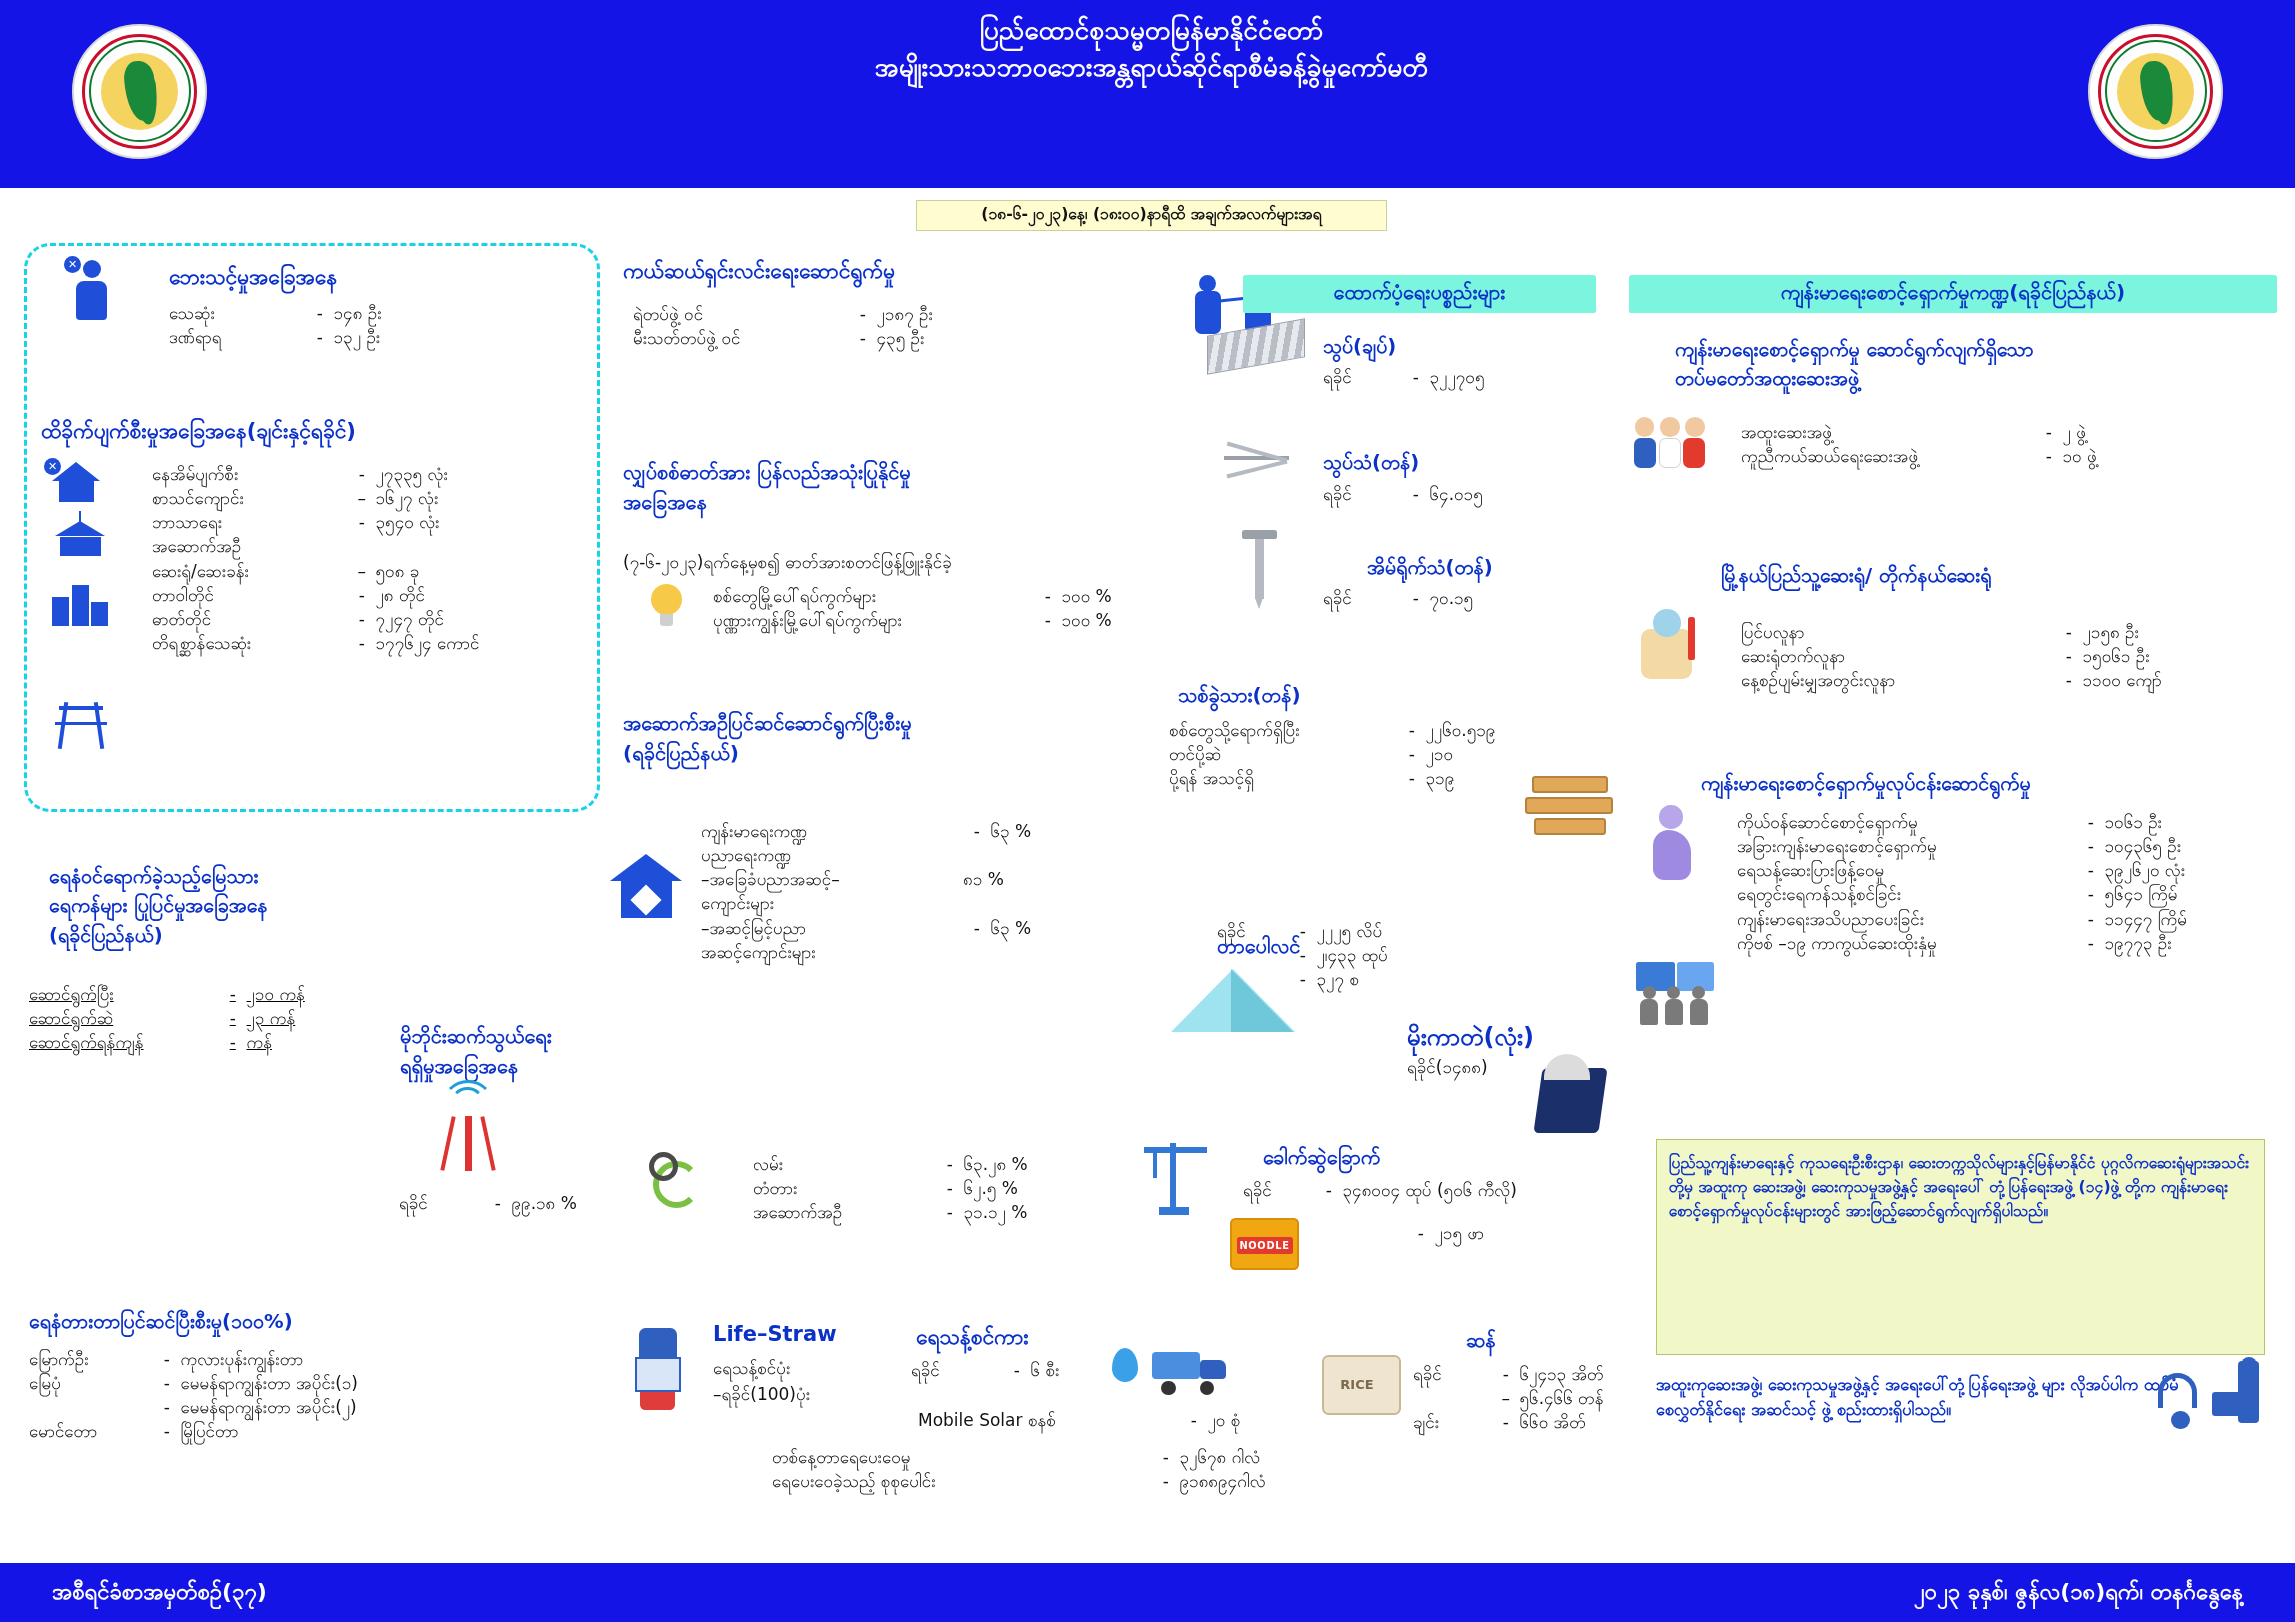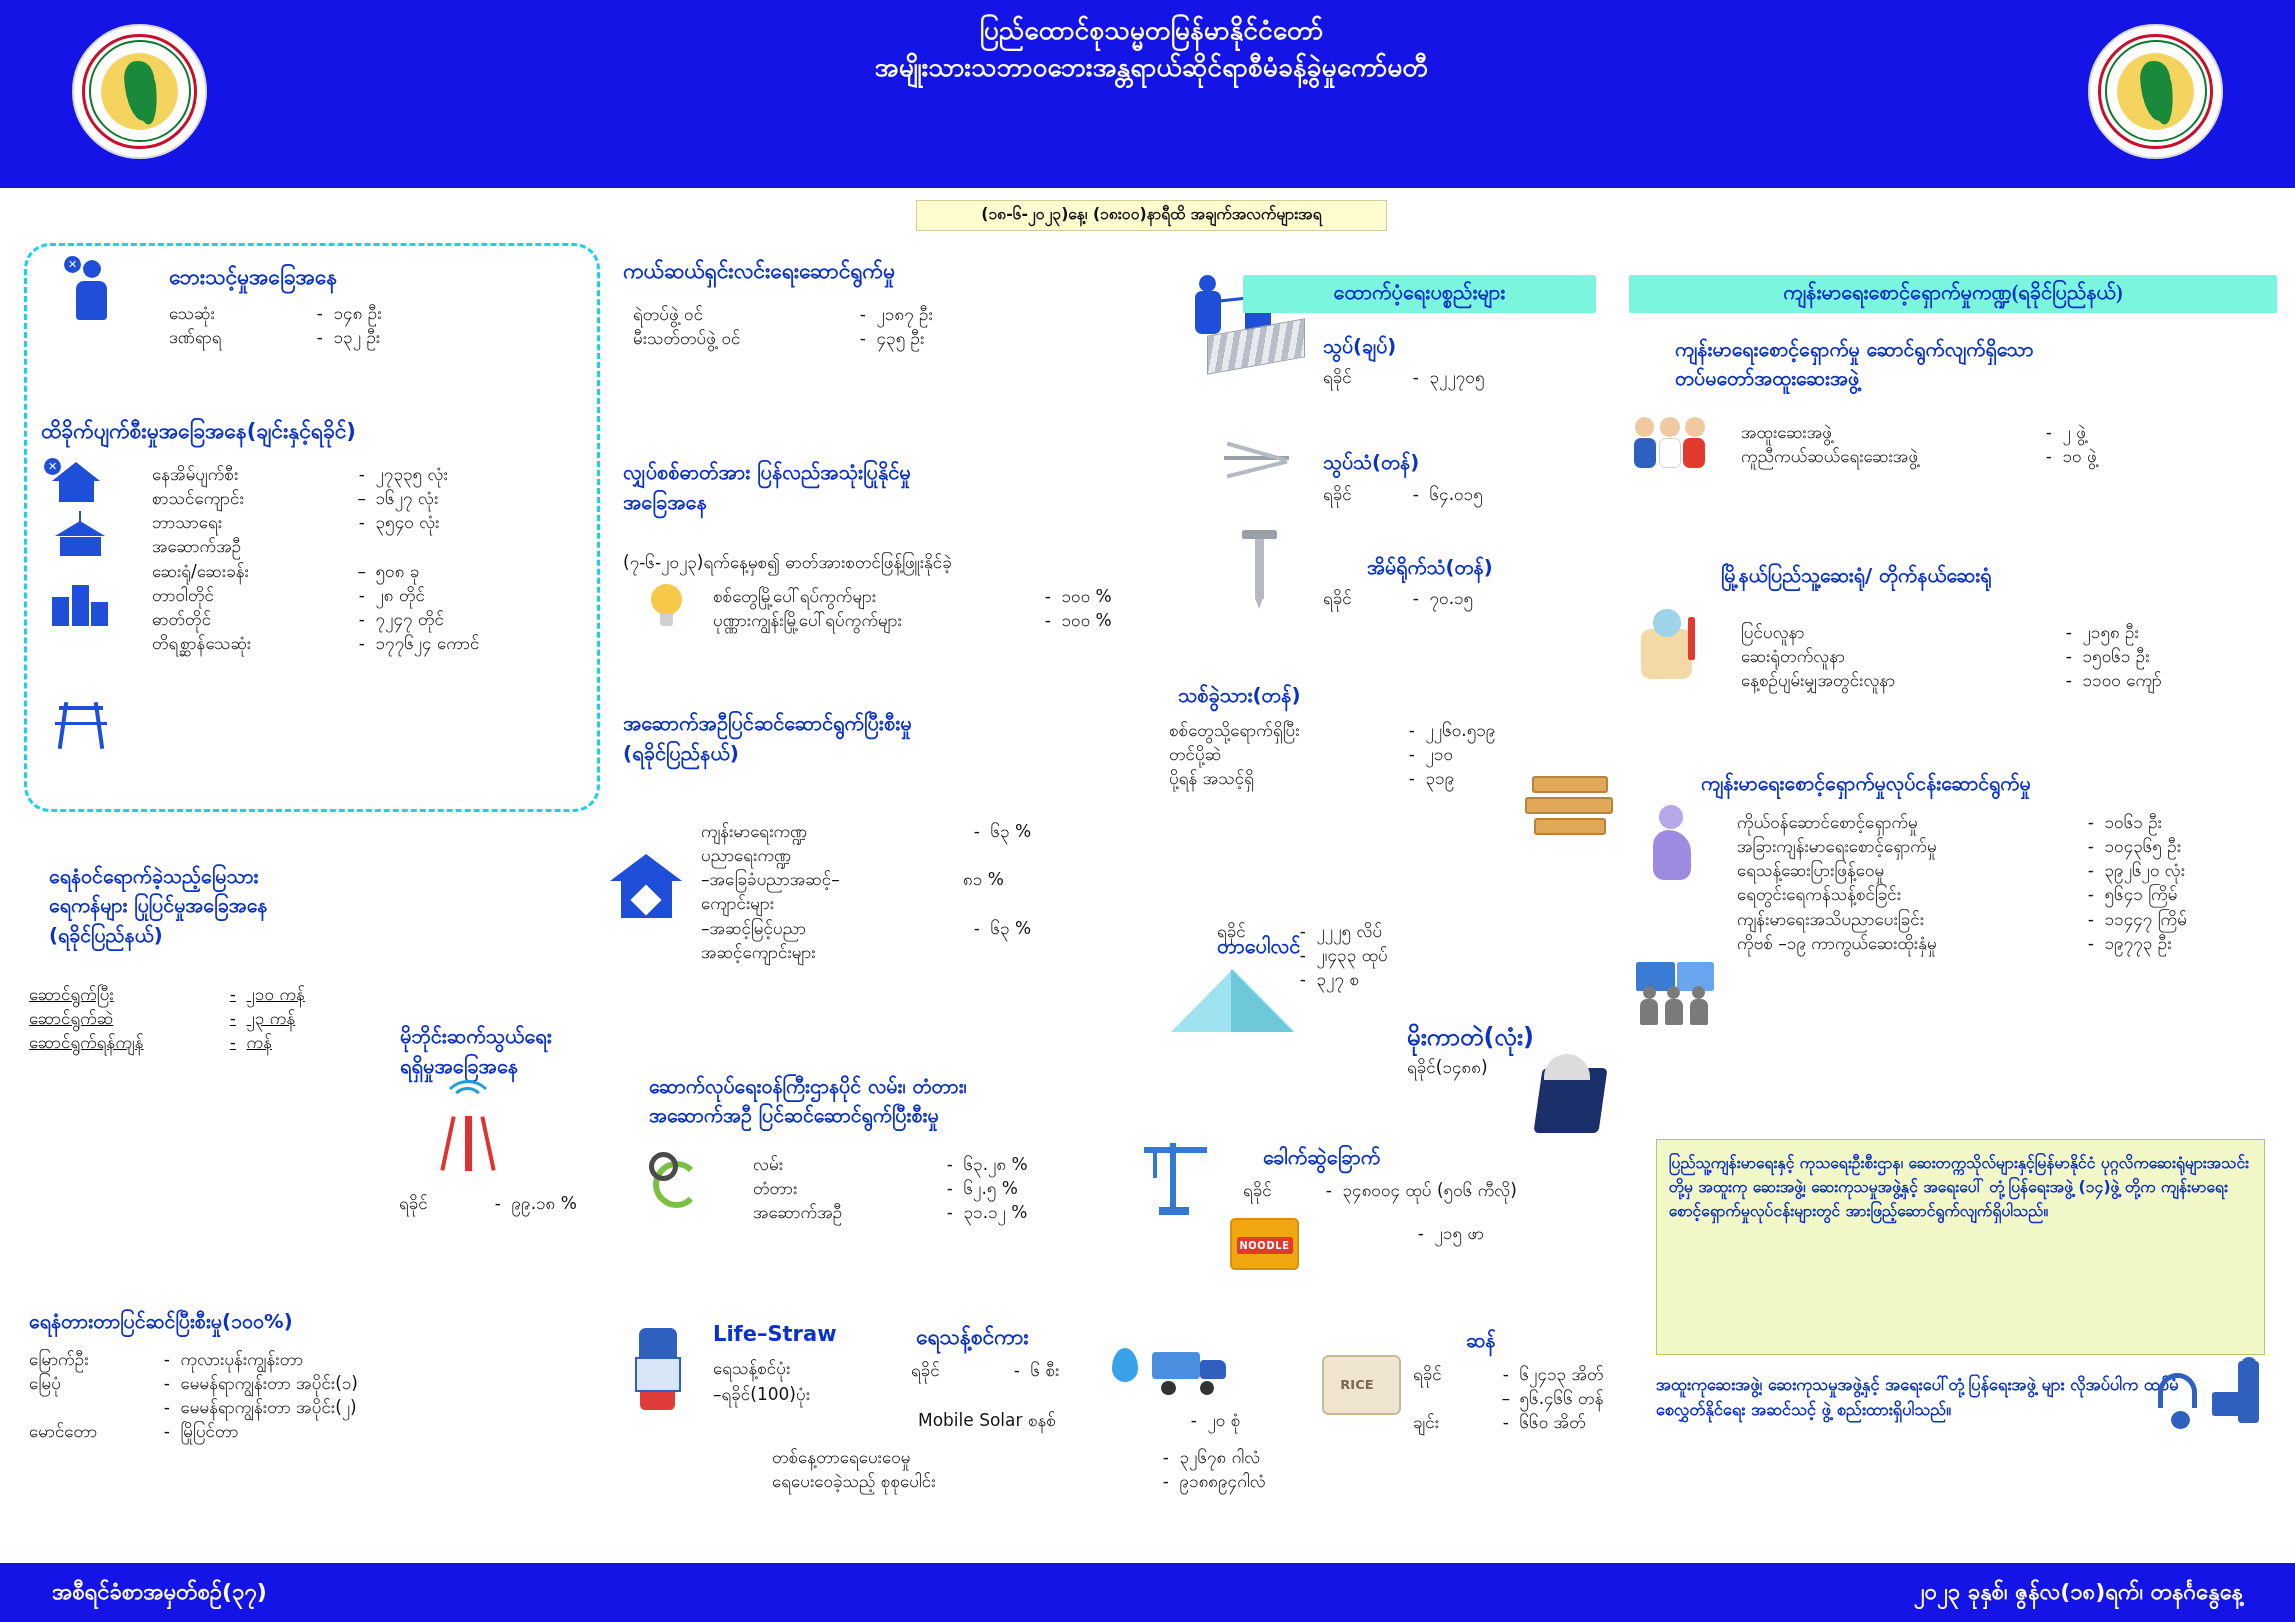--- a/index.html
+++ b/index.html
@@ -501,24 +501,20 @@
       </div>
   </div>
   <div class="blk" style="left:399px; top:1191px;">
     <div class="row">
         <span class="lab" style="width:85px">ရခိုင်</span>
         <span class="dash">-</span>
         <span class="val">၉၉.၁၈ %</span>
       </div>
   </div>
 
-  <div class="blk h-blue" style="left:649px; top:1072px; font-size:19.6px; line-height:1.5;">
-    <div>ဆောက်လုပ်ရေးဝန်ကြီးဌာနပိုင် လမ်း၊ တံတား၊</div>
-    <div>အဆောက်အဦ ပြင်ဆင်ဆောင်ရွက်ပြီးစီးမှု</div>
-  </div>
   <div class="blk" style="left:649px; top:1152px;">
     <div class="recycle-ic">
         <div class="a"></div>
         <div class="g"></div>
       </div>
   </div>
   <div class="blk" style="left:1139px; top:1143px;">
     <div class="crane-ic">
         <div class="arm"></div>
         <div class="m"></div>
@@ -747,21 +743,21 @@
         <span class="dash">–</span>
         <span class="val">၅၆.၄၆၆ တန်</span>
       </div>
     <div class="row">
         <span class="lab" style="width:79px">ချင်း</span>
         <span class="dash">-</span>
         <span class="val">၆၆၀ အိတ်</span>
       </div>
   </div>
 
-  <div class="teal-head blk" style="left:1629px; top:275px; width:648px;font-family:Liberation Serif, serif;">ကျန်းမာရေးစောင့်ရှောက်မှုကဏ္ဍ(ရခိုင်ပြည်နယ်)</div>
+  <div class="teal-head blk" style="left:1629px; top:275px; width:648px;">ကျန်းမာရေးစောင့်ရှောက်မှုကဏ္ဍ(ရခိုင်ပြည်နယ်)</div>
 
   <div class="blk h-blue" style="left:1675px; top:335px; font-size:19.6px; line-height:1.5;">
     <div>ကျန်းမာရေးစောင့်ရှောက်မှု ဆောင်ရွက်လျက်ရှိသော</div>
     <div>တပ်မတော်အထူးဆေးအဖွဲ့</div>
   </div>
   <div class="blk" style="left:1631px; top:412px;">
     <div class="medteam-ic">
         <div class="h h1"></div>
         <div class="h h2"></div>
         <div class="h h3"></div>

